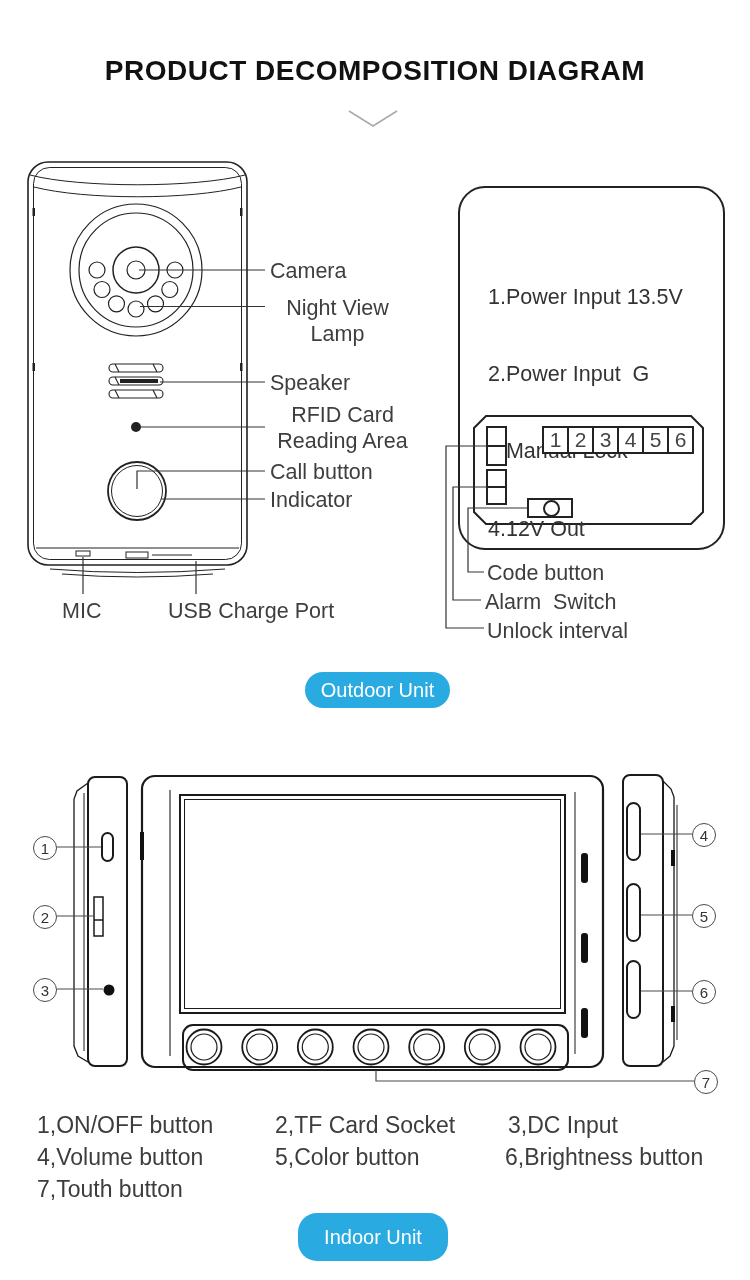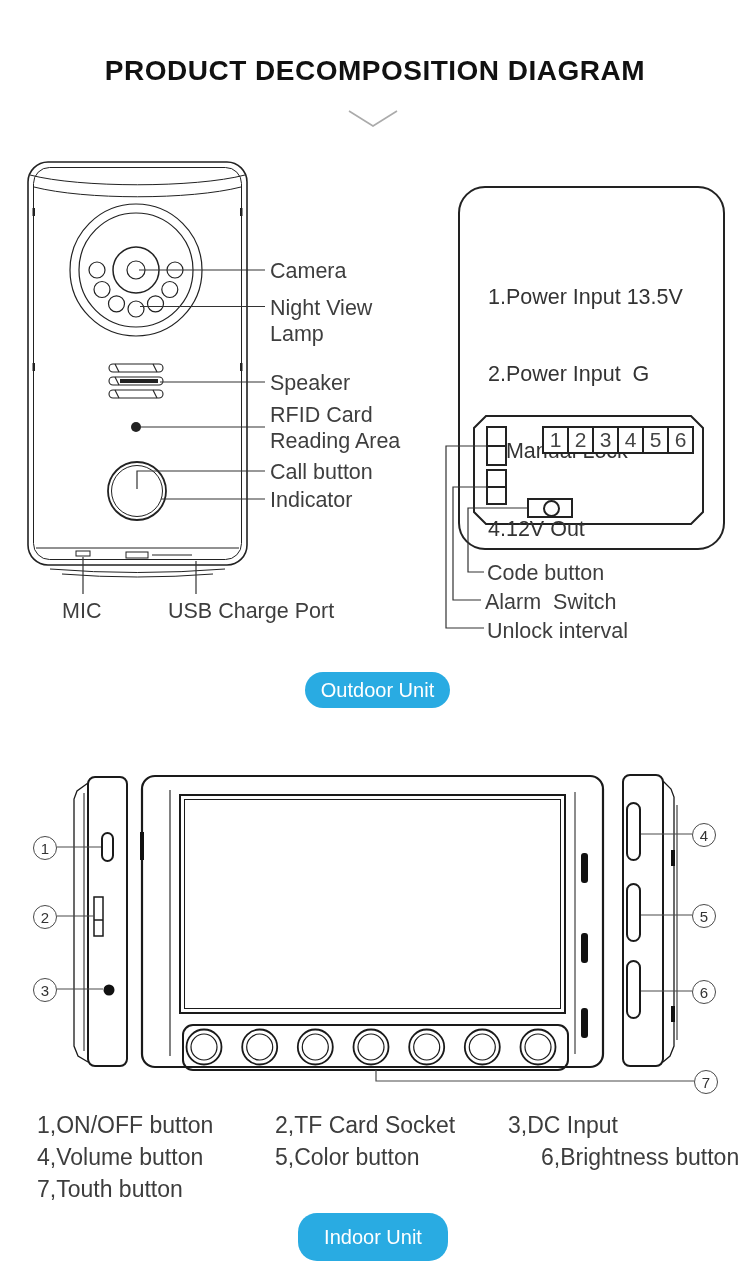--- a/index.html
+++ b/index.html
@@ -2,21 +2,21 @@
 <html><head>
 <meta charset="utf-8">
 <style>
   html,body{margin:0;padding:0;background:#fff;}
   .canvas{position:relative;width:750px;height:1280px;background:#ffffff;overflow:hidden;
           font-family:"Liberation Sans","DejaVu Sans",sans-serif;}
   svg.art{position:absolute;left:0;top:0;width:750px;height:1280px;}
   .title{position:absolute;left:0;right:0;top:55px;text-align:center;
          font-size:28px;font-weight:bold;color:#111;letter-spacing:.5px;}
   .lbl{position:absolute;font-size:21.5px;color:#3e3e3e;white-space:pre;line-height:26px;}
-  .wrap{white-space:normal;}
+  .wrap{white-space:normal;text-align:center;}
   .badge{position:absolute;background:#29ABE2;color:#fff;border-radius:19px;
          display:flex;align-items:center;justify-content:center;font-size:20px;}
   .boxlist{position:absolute;left:488px;top:233px;font-size:21.5px;color:#333;
            line-height:25.8px;white-space:pre;}
   .termrow{position:absolute;left:542px;top:426px;display:flex;}
   .termcell{width:23px;height:24px;border:2px solid #222;margin-left:-2px;
             display:flex;align-items:center;justify-content:center;
             font-size:21px;color:#444;background:#fff;}
   .termcell:first-child{margin-left:0;}
   .conn{position:absolute;left:486px;width:17px;border:2px solid #222;background:#fff;}
@@ -235,18 +235,18 @@
   <div class="callout" style="left:692px;top:823px;">4</div>
   <div class="callout" style="left:692px;top:904px;">5</div>
   <div class="callout" style="left:692px;top:980px;">6</div>
   <div class="callout" style="left:694px;top:1070px;">7</div>
 
   <div class="legend-cell" style="left:37px;top:1112px;">1,ON/OFF button</div>
   <div class="legend-cell" style="left:275px;top:1112px;">2,TF Card Socket</div>
   <div class="legend-cell" style="left:508px;top:1112px;">3,DC Input</div>
   <div class="legend-cell" style="left:37px;top:1144px;">4,Volume button</div>
   <div class="legend-cell" style="left:275px;top:1144px;text-align:right;">5,Color button</div>
-  <div class="legend-cell" style="left:505px;top:1144px;margin-left:36px;">6,Brightness button</div>
+  <div class="legend-cell" style="left:505px;top:1144px;">6,Brightness button</div>
   <div class="legend-cell" style="left:37px;top:1176px;">7,Touth button</div>
 
   <div class="badge" style="left:298px;top:1213px;width:150px;height:48px;">Indoor Unit</div>
 
 </div>
 
 </body></html>

